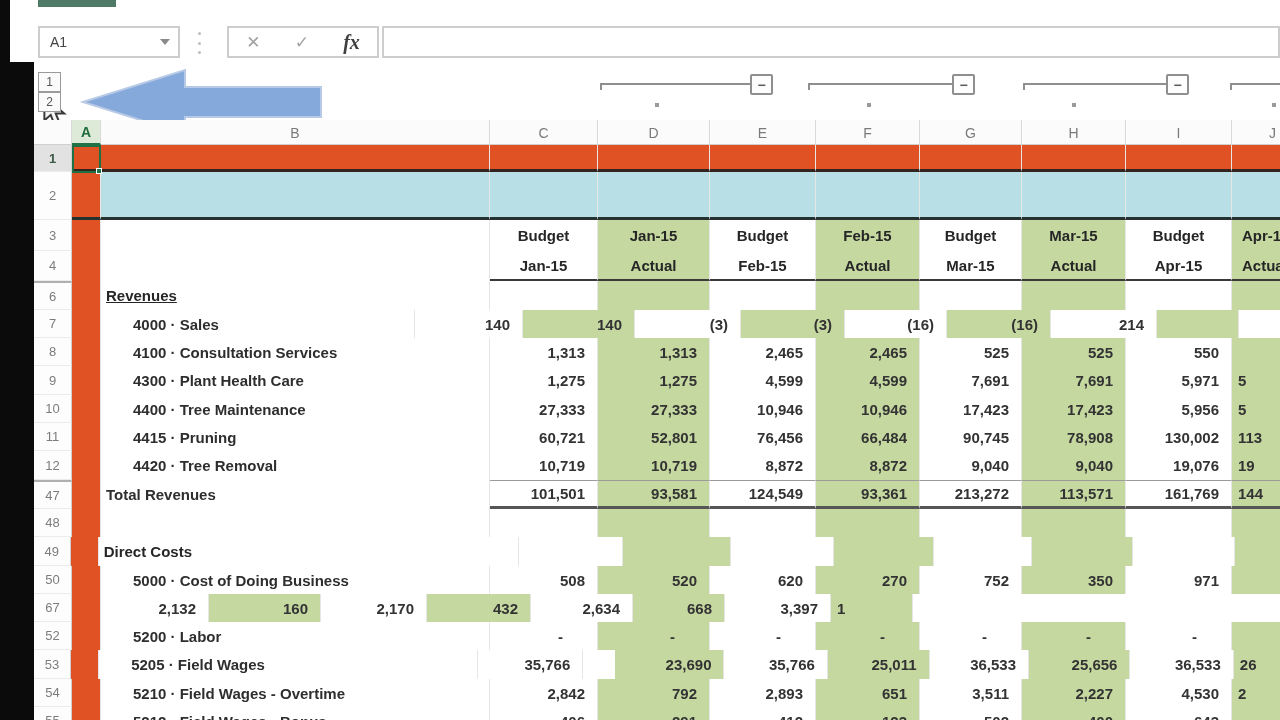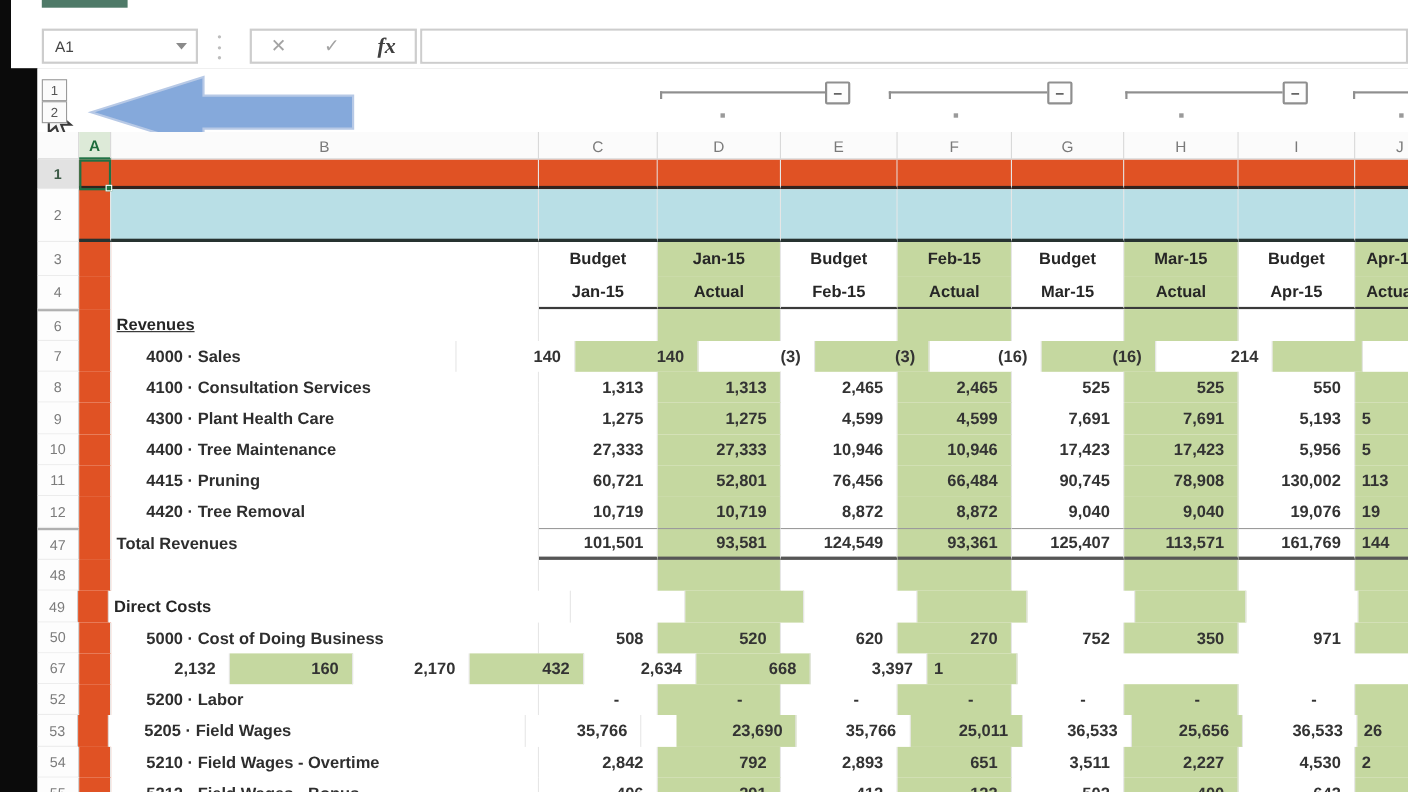--- a/index.html
+++ b/index.html
@@ -243,21 +243,21 @@
       <div class="row" style="height: 29px;">
         <div class="cell numcell" style="width: 38px;">9</div>
         <div class="cell fill-orange " style="width: 29px;"></div>
         <div class="cell lbl indent" style="width: 389px;">4300 · Plant Health Care</div>
         <div class="cell  val" style="width: 108px;">1,275</div>
         <div class="cell fill-green val" style="width: 112px;">1,275</div>
         <div class="cell  val" style="width: 106px;">4,599</div>
         <div class="cell fill-green val" style="width: 104px;">4,599</div>
         <div class="cell  val" style="width: 102px;">7,691</div>
         <div class="cell fill-green val" style="width: 104px;">7,691</div>
-        <div class="cell  val" style="width: 106px;">5,193</div>
+        <div class="cell  val" style="width: 106px;">5,971</div>
         <div class="cell fill-green val jcol" style="width: 82px;">5</div>
       </div>
       <div class="row" style="height: 28px;">
         <div class="cell numcell" style="width: 38px;">10</div>
         <div class="cell fill-orange " style="width: 29px;"></div>
         <div class="cell lbl indent" style="width: 389px;">4400 · Tree Maintenance</div>
         <div class="cell  val" style="width: 108px;">27,333</div>
         <div class="cell fill-green val" style="width: 112px;">27,333</div>
         <div class="cell  val" style="width: 106px;">10,946</div>
         <div class="cell fill-green val" style="width: 104px;">10,946</div>
@@ -293,21 +293,21 @@
         <div class="cell fill-green val jcol" style="width: 82px;">19</div>
       </div>
       <div class="row" style="height: 29px;">
         <div class="cell numcell brk" style="width: 38px;">47</div>
         <div class="cell fill-orange " style="width: 29px;"></div>
         <div class="cell lbl totallbl" style="width: 389px;">Total Revenues</div>
         <div class="cell  val totalval bt-total bb-total" style="width: 108px;">101,501</div>
         <div class="cell fill-green val totalval bt-total bb-total" style="width: 112px;">93,581</div>
         <div class="cell  val totalval bt-total bb-total" style="width: 106px;">124,549</div>
         <div class="cell fill-green val totalval bt-total bb-total" style="width: 104px;">93,361</div>
-        <div class="cell  val totalval bt-total bb-total" style="width: 102px;">125,407</div>
+        <div class="cell  val totalval bt-total bb-total" style="width: 102px;">213,272</div>
         <div class="cell fill-green val totalval bt-total bb-total" style="width: 104px;">113,571</div>
         <div class="cell  val totalval bt-total bb-total" style="width: 106px;">161,769</div>
         <div class="cell fill-green val totalval bt-total bb-total jcol" style="width: 82px;">144</div>
       </div>
       <div class="row" style="height: 28px;">
         <div class="cell numcell" style="width: 38px;">48</div>
         <div class="cell fill-orange " style="width: 29px;"></div>
         <div class="cell lbl " style="width: 389px;"></div>
         <div class="cell " style="width: 108px;"></div>
         <div class="cell fill-green" style="width: 112px;"></div>
@@ -345,21 +345,21 @@
         <div class="cell fill-green val jcol" style="width: 82px;"></div>
       </div>
       <div class="row" style="height: 28px;">
         <div class="cell numcell" style="width: 38px;">67</div>
         <div class="cell fill-orange " style="width: 29px;"></div>
         <div class="cell  val" style="width: 108px;">2,132</div>
         <div class="cell fill-green val" style="width: 112px;">160</div>
         <div class="cell  val" style="width: 106px;">2,170</div>
         <div class="cell fill-green val" style="width: 104px;">432</div>
         <div class="cell  val" style="width: 102px;">2,634</div>
-        <div class="cell fill-green val" style="width: 104px;">668</div>
+        <div class="cell fill-green val" style="width: 92px;">668</div>
         <div class="cell  val" style="width: 106px;">3,397</div>
         <div class="cell fill-green val jcol" style="width: 82px;">1</div>
       </div>
       <div class="row" style="height: 28px;">
         <div class="cell numcell" style="width: 38px;">52</div>
         <div class="cell fill-orange " style="width: 29px;"></div>
         <div class="cell lbl indent" style="width: 389px;">5200 · Labor</div>
         <div class="cell  val dash" style="width: 108px;">-</div>
         <div class="cell fill-green val dash" style="width: 112px;">-</div>
         <div class="cell  val dash" style="width: 106px;">-</div>

